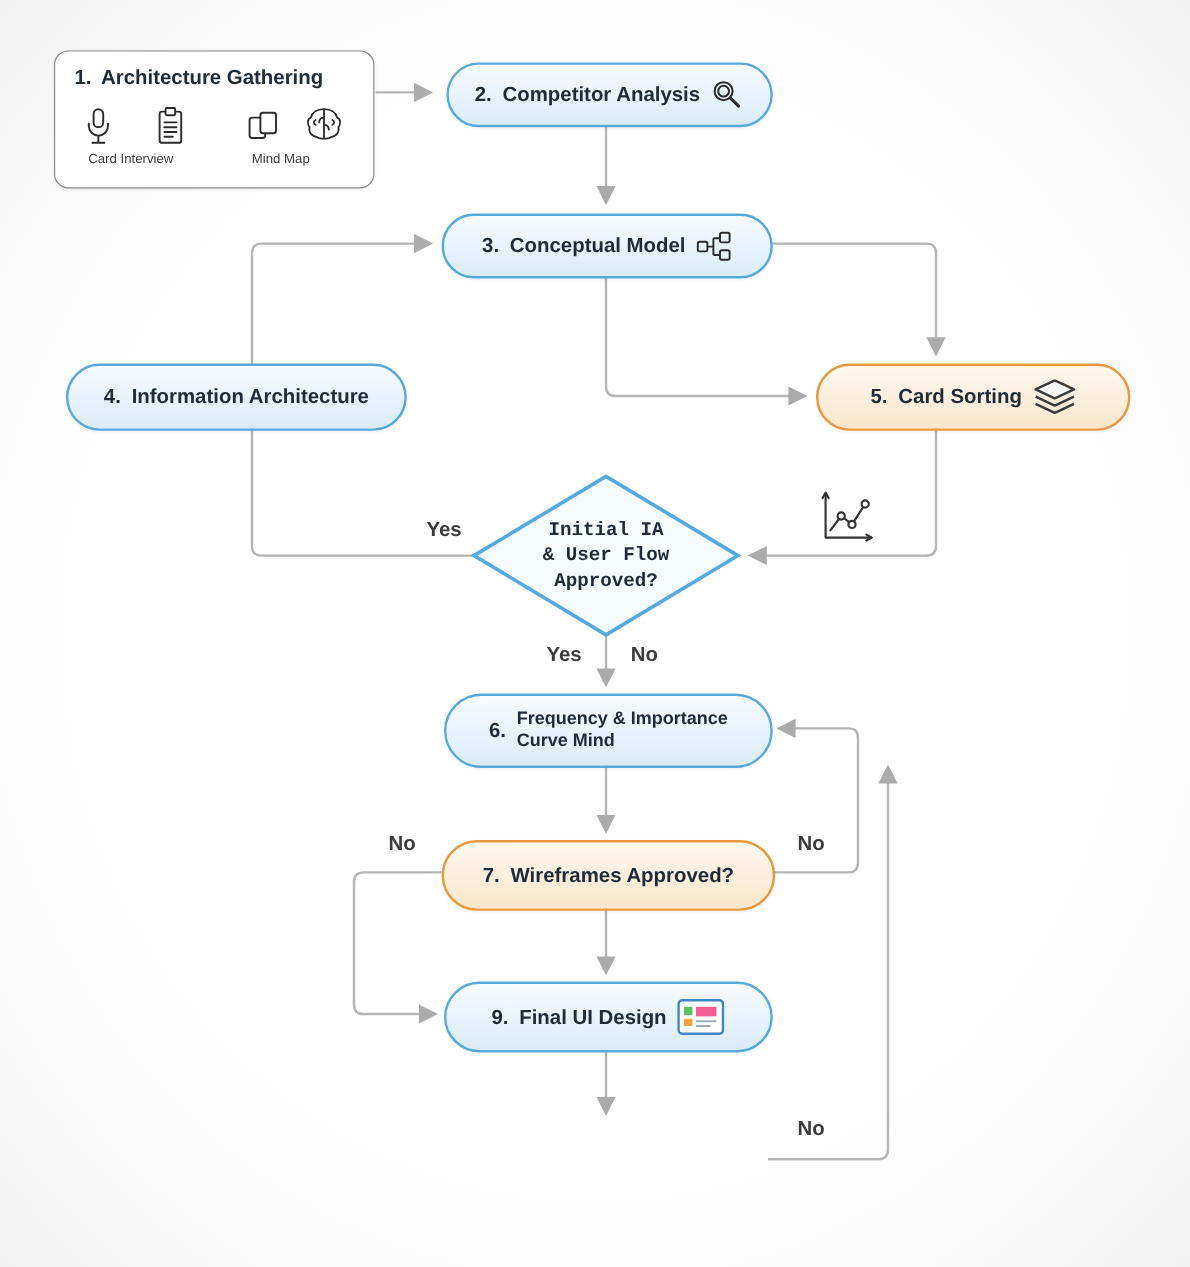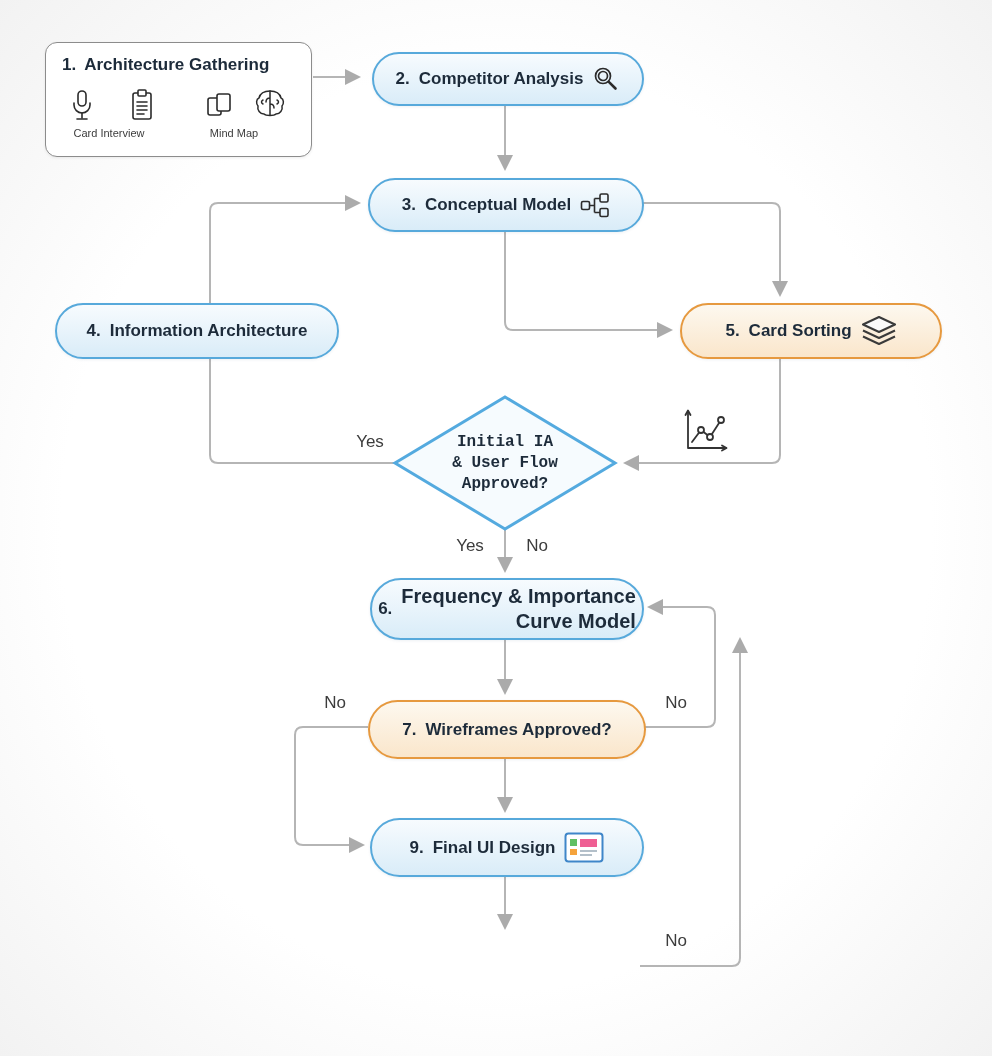--- a/index.html
+++ b/index.html
@@ -7,32 +7,32 @@
     position:relative;width:992px;height:1056px;margin:0 auto;
     background:radial-gradient(ellipse at center,#ffffff 62%,#f2f2f2 100%);
     font-family:"Liberation Sans",sans-serif;color:#1d2b3a;overflow:hidden;
   }
   svg.wires{position:absolute;left:0;top:0;z-index:0;}
   .node{position:absolute;z-index:2;display:flex;align-items:center;justify-content:center;
         gap:9px;border-radius:999px;font-weight:700;font-size:17px;color:#1d2b3a;
         box-shadow:0 1px 3px rgba(40,80,120,.08);}
   .blue{background:linear-gradient(180deg,#f7fbfe,#d9ecf8);border:2.5px solid #57a9db;}
   .orange{background:linear-gradient(180deg,#fdf8ef,#fae6cb);border:2.5px solid #e6993f;}
-  .stack{display:flex;flex-direction:column;align-items:flex-end;line-height:1.25;font-size:20px;}
+  .stack{display:flex;flex-direction:column;align-items:flex-start;line-height:1.25;font-size:15px;}
   .gather{position:absolute;left:45px;top:42px;width:265px;height:113px;z-index:2;
           background:#fff;border:1.5px solid #8c8c8c;border-radius:12px;
           box-shadow:0 1px 3px rgba(0,0,0,.07);}
   .gather-title{position:absolute;left:16px;top:12px;display:flex;gap:8px;
                 font-weight:700;font-size:17px;}
   .gi{position:absolute;}
   .caption{position:absolute;font-size:11px;color:#3c3c3c;font-weight:400;text-align:center;}
   .diamond-text{position:absolute;left:415px;top:432px;width:180px;z-index:2;text-align:center;
                 font-weight:700;font-size:16px;line-height:21px;color:#1d2b3a;font-family:Liberation Mono, monospace;}
   .edge-label{position:absolute;z-index:3;transform:translate(-50%,-50%);
-              font-size:17px;color:#3c3c3c;font-weight:400;}
+              font-size:17px;color:#3c3c3c;font-weight:700;}
   .iconwrap{display:flex;align-items:center;}
   .chart-float{position:absolute;left:680px;top:404px;z-index:2;}
 </style>
 </head>
 <body>
 
 <div class="canvas">
 
   <svg class="wires" width="992" height="1056" viewBox="0 0 992 1056">
     <defs>
@@ -151,21 +151,21 @@
       <circle cx="21" cy="26" r="3" fill="#fff"></circle>
       <circle cx="30" cy="33" r="3" fill="#fff"></circle>
       <circle cx="41" cy="16" r="3" fill="#fff"></circle>
     </svg>
   </div>
 
   <div class="node blue" style="left:370px;top:578px;width:270px;height:58px">
     <span>6.</span>
     <span class="stack">
       <span>Frequency &amp; Importance</span>
-      <span>Curve Model</span>
+      <span>Curve Mind</span>
     </span>
   </div>
 
   <div class="node orange" style="left:368px;top:700px;width:274px;height:55px">
     <span>7.</span>
     <span>Wireframes Approved?</span>
   </div>
 
   <div class="node blue" style="left:370px;top:818px;width:270px;height:55px">
     <span>9.</span>

